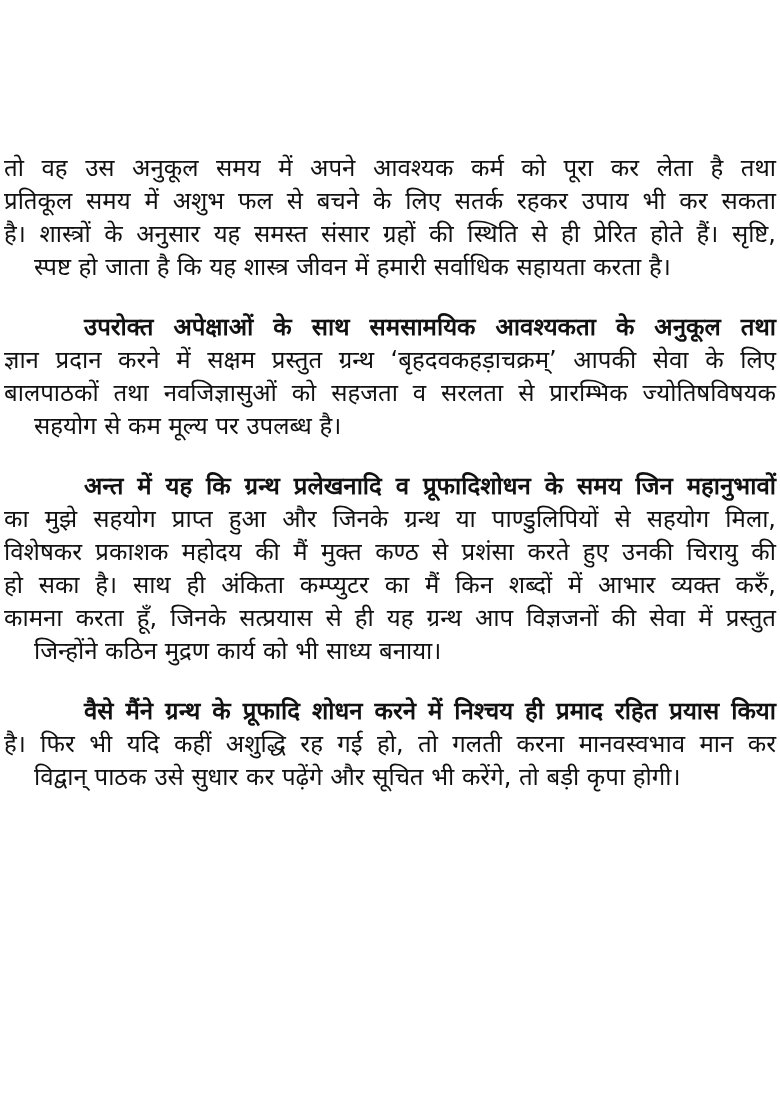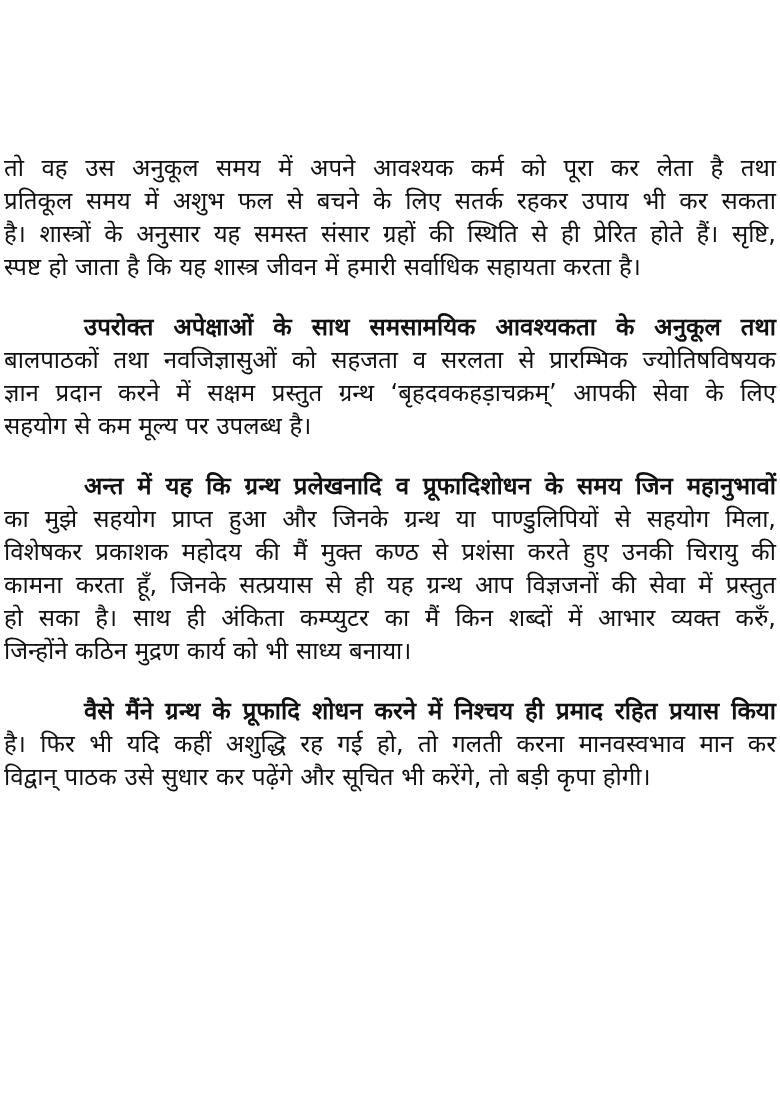--- a/index.html
+++ b/index.html
@@ -31,51 +31,52 @@
     .line {
       display: block;
       white-space: nowrap;
       text-align: justify;
       text-align-last: justify;
       height: 33px;
       overflow: visible;
     }
     .line.last {
       text-align-last: left;
+      margin-left: 30px;
     }
     .line.first-indent {
       padding-left: 80px;
       font-weight: bold;
     }
   </style>
 </head>
 <body>
 
 <div class="page">
 
   <div class="para">
     <span class="line">तो वह उस अनुकूल समय में अपने आवश्यक कर्म को पूरा कर लेता है तथा</span>
     <span class="line">प्रतिकूल समय में अशुभ फल से बचने के लिए सतर्क रहकर उपाय भी कर सकता</span>
     <span class="line">है। शास्त्रों के अनुसार यह समस्त संसार ग्रहों की स्थिति से ही प्रेरित होते हैं। सृष्टि,</span>
     <span class="line last">स्पष्ट हो जाता है कि यह शास्त्र जीवन में हमारी सर्वाधिक सहायता करता है।</span>
   </div>
 
   <div class="para">
     <span class="line first-indent">उपरोक्त अपेक्षाओं के साथ समसामयिक आवश्यकता के अनुकूल तथा</span>
+    <span class="line">ज्ञान प्रदान करने में सक्षम प्रस्तुत ग्रन्थ ‘बृहदवकहड़ाचक्रम्’ आपकी सेवा के लिए</span>
     <span class="line">बालपाठकों तथा नवजिज्ञासुओं को सहजता व सरलता से प्रारम्भिक ज्योतिषविषयक</span>
-    <span class="line">ज्ञान प्रदान करने में सक्षम प्रस्तुत ग्रन्थ ‘बृहदवकहड़ाचक्रम्’ आपकी सेवा के लिए</span>
     <span class="line last">सहयोग से कम मूल्य पर उपलब्ध है।</span>
   </div>
 
   <div class="para">
     <span class="line first-indent">अन्त में यह कि ग्रन्थ प्रलेखनादि व प्रूफादिशोधन के समय जिन महानुभावों</span>
     <span class="line">का मुझे सहयोग प्राप्त हुआ और जिनके ग्रन्थ या पाण्डुलिपियों से सहयोग मिला,</span>
     <span class="line">विशेषकर प्रकाशक महोदय की मैं मुक्त कण्ठ से प्रशंसा करते हुए उनकी चिरायु की</span>
+    <span class="line">हो सका है। साथ ही अंकिता कम्प्युटर का मैं किन शब्दों में आभार व्यक्त करुँ,</span>
     <span class="line">कामना करता हूँ, जिनके सत्प्रयास से ही यह ग्रन्थ आप विज्ञजनों की सेवा में प्रस्तुत</span>
-    <span class="line">हो सका है। साथ ही अंकिता कम्प्युटर का मैं किन शब्दों में आभार व्यक्त करुँ,</span>
     <span class="line last">जिन्होंने कठिन मुद्रण कार्य को भी साध्य बनाया।</span>
   </div>
 
   <div class="para">
     <span class="line first-indent">वैसे मैंने ग्रन्थ के प्रूफादि शोधन करने में निश्चय ही प्रमाद रहित प्रयास किया</span>
     <span class="line">है। फिर भी यदि कहीं अशुद्धि रह गई हो, तो गलती करना मानवस्वभाव मान कर</span>
     <span class="line last">विद्वान् पाठक उसे सुधार कर पढ़ेंगे और सूचित भी करेंगे, तो बड़ी कृपा होगी।</span>
   </div>
 
 </div>

